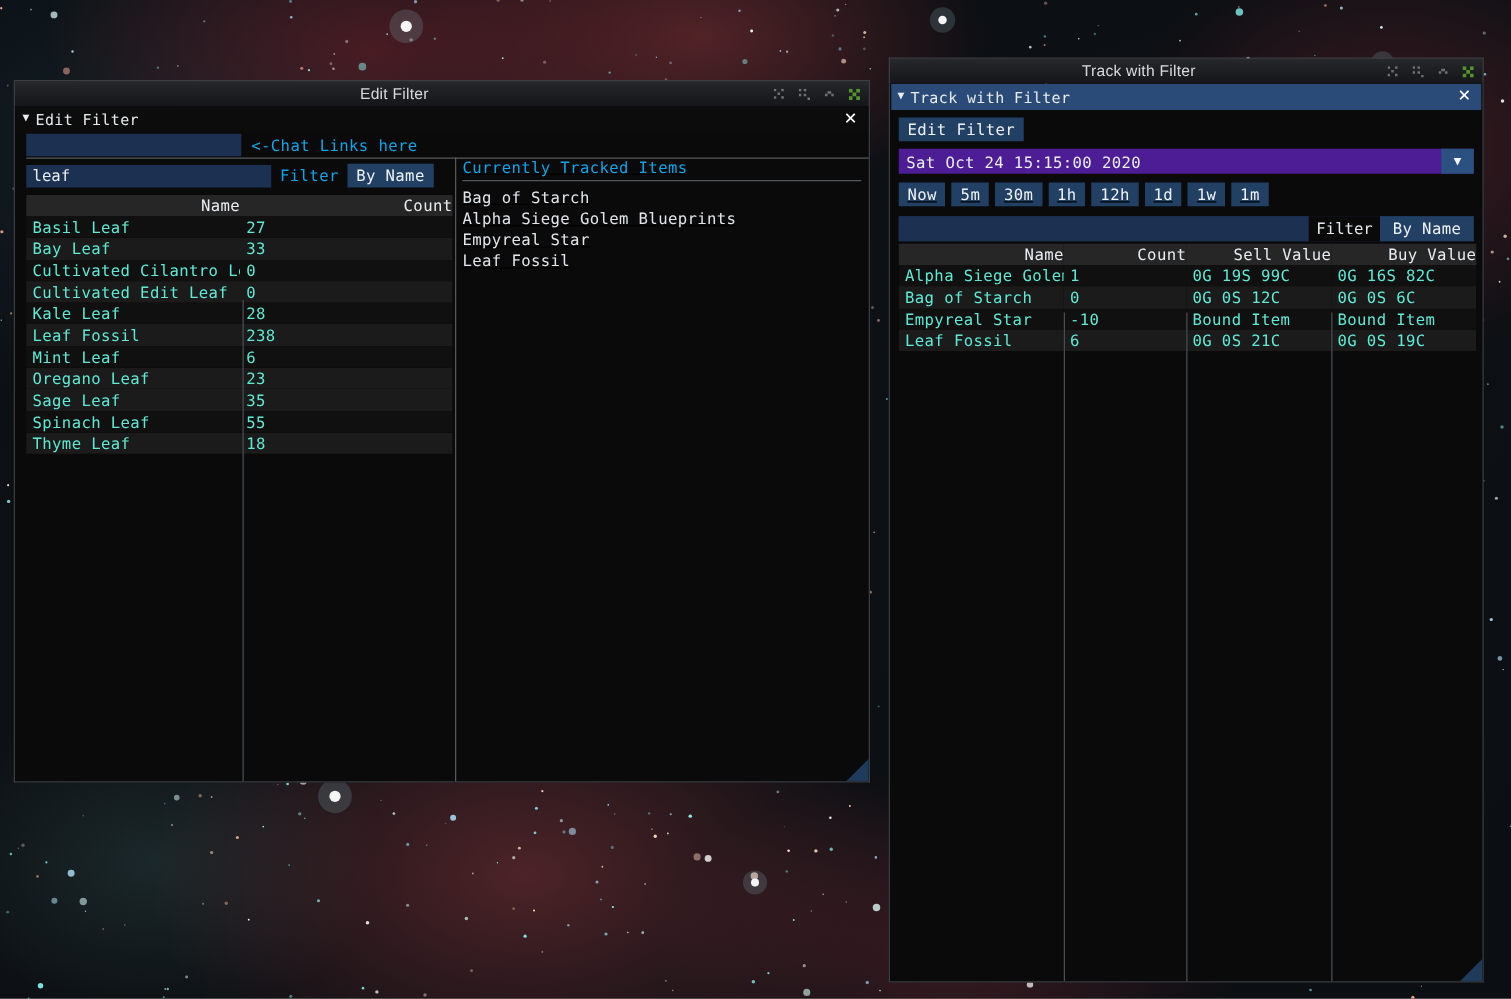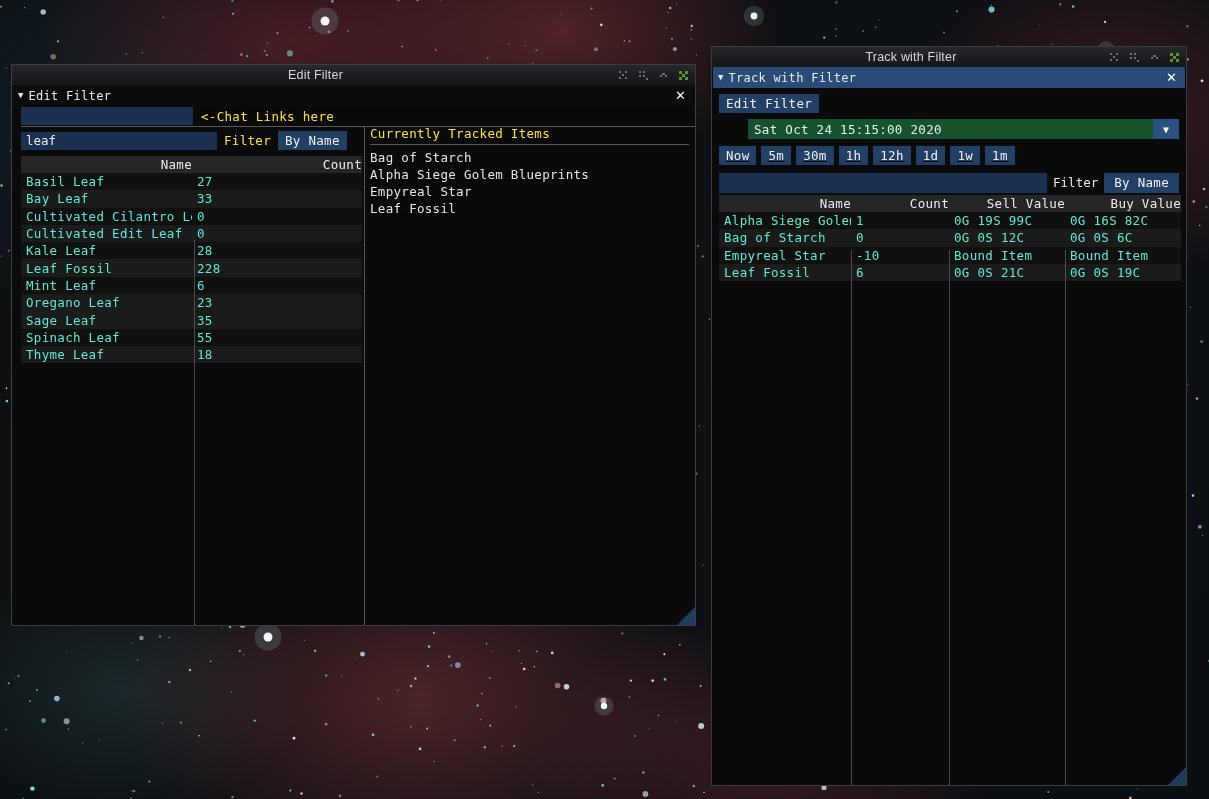--- a/index.html
+++ b/index.html
@@ -94,21 +94,21 @@
   .btn {
     background: #214064;
     color: #eef2f6;
     font-family: "DejaVu Sans Mono", monospace;
     font-size: 12.5px;
     border: none;
     padding: 2px 7px;
     cursor: pointer;
     letter-spacing: .3px;
   }
-  .lbl { color: #fde047; font-size: 12.5px; letter-spacing: .3px; }
+  .lbl { color: #0ea5e9; font-size: 12.5px; letter-spacing: .3px; }
 
   
   .tbl { width: 100%; border-collapse: collapse; table-layout: fixed; }
   .tbl th {
     background: #262626;
     color: #e9edf1;
     font-weight: normal;
     font-size: 12.5px;
     text-align: right;
     padding: 1px 0 1px 5px;
@@ -148,21 +148,21 @@
 
   
   #track-window { left: 711px; top: 46px; width: 476px; }
   #track-window .wm-body { height: 719px; }
 
   #tw-panel-title { position: absolute; left: 1px; top: 0; right: 1px; }
   #tw-content { position: absolute; left: 7px; top: 26px; right: 7px; }
   .tw-btnrow { display: flex; gap: 5px; margin-top: 7px; text-decoration: underline; }
   .tw-datebar {
     display: flex; align-items: center;
-    background: #14532d; height: 20px; margin-top: 6px; margin-left: 29px;
+    background: #4c1d95; height: 20px; margin-top: 6px;
   }
   .tw-datebar .dtext {
     flex: 1; color: #e9edf1; font-size: 12.5px; padding-left: 6px; letter-spacing: .3px;
   }
   .tw-datebar .dcaret {
     width: 26px; height: 20px; background: #2b5180;
     display: flex; align-items: center; justify-content: center;
     color: #fff; font-size: 10px; cursor: pointer;
   }
   .tw-filterrow {
@@ -1194,21 +1194,21 @@
             <tr class="even">
               <td>Cultivated Edit Leaf</td>
               <td>0</td>
             </tr>
             <tr class="odd">
               <td>Kale Leaf</td>
               <td>28</td>
             </tr>
             <tr class="even">
               <td>Leaf Fossil</td>
-              <td>228</td>
+              <td>238</td>
             </tr>
             <tr class="odd">
               <td>Mint Leaf</td>
               <td>6</td>
             </tr>
             <tr class="even">
               <td>Oregano Leaf</td>
               <td>23</td>
             </tr>
             <tr class="even">

